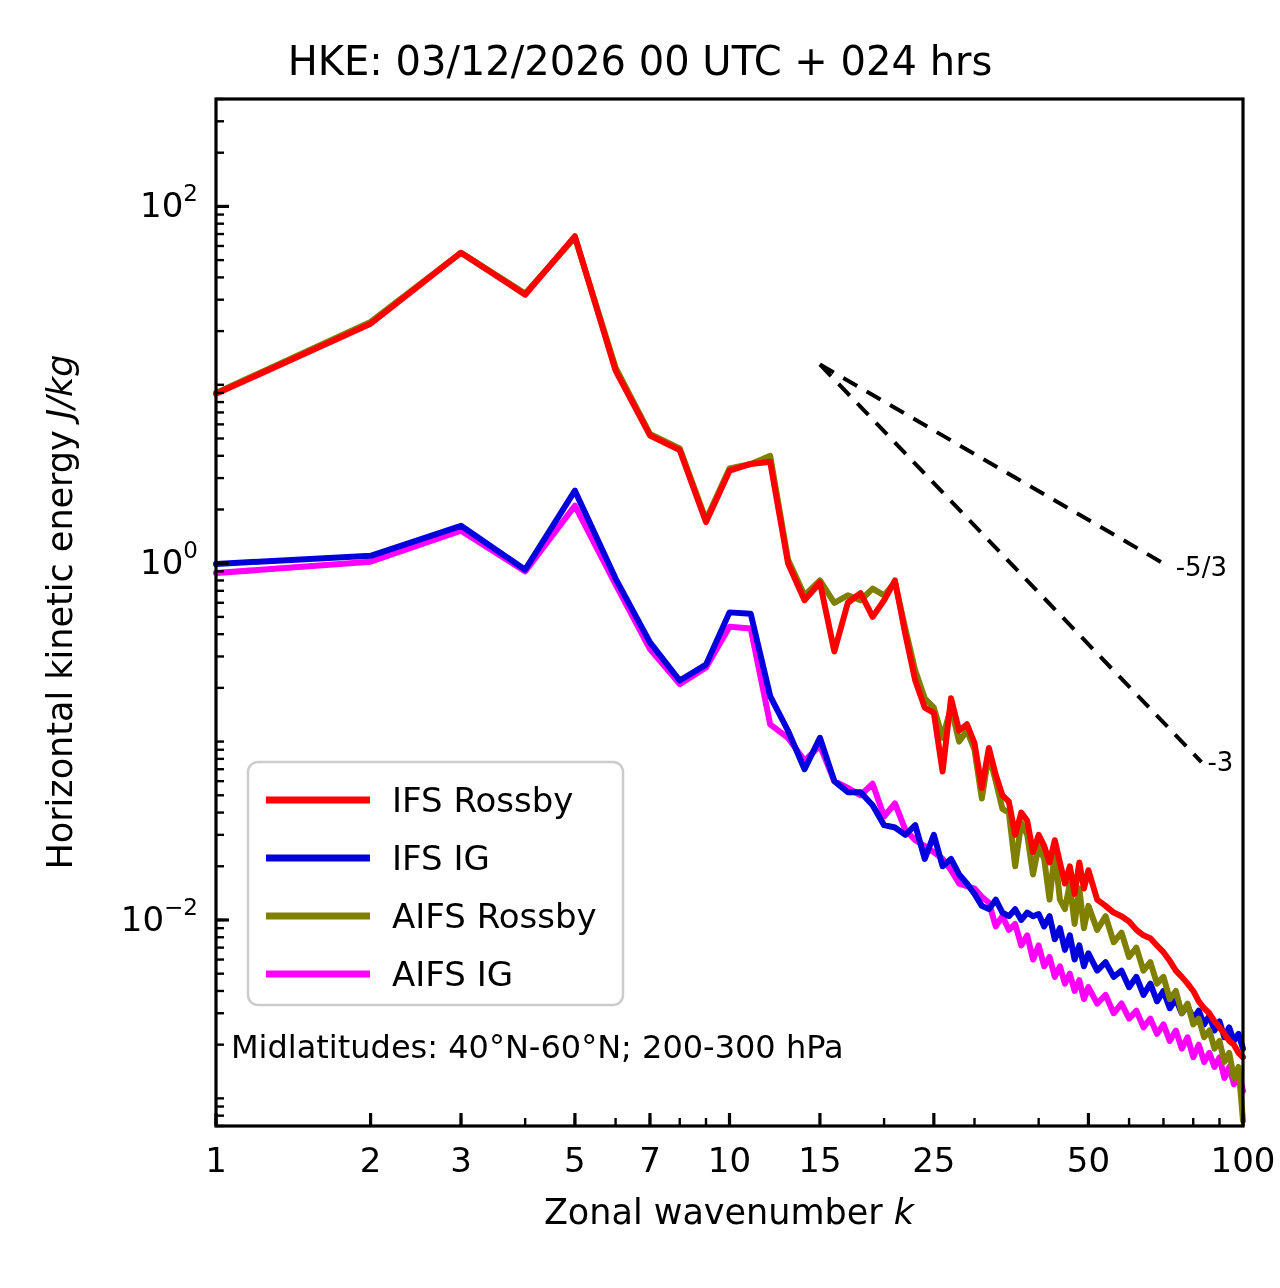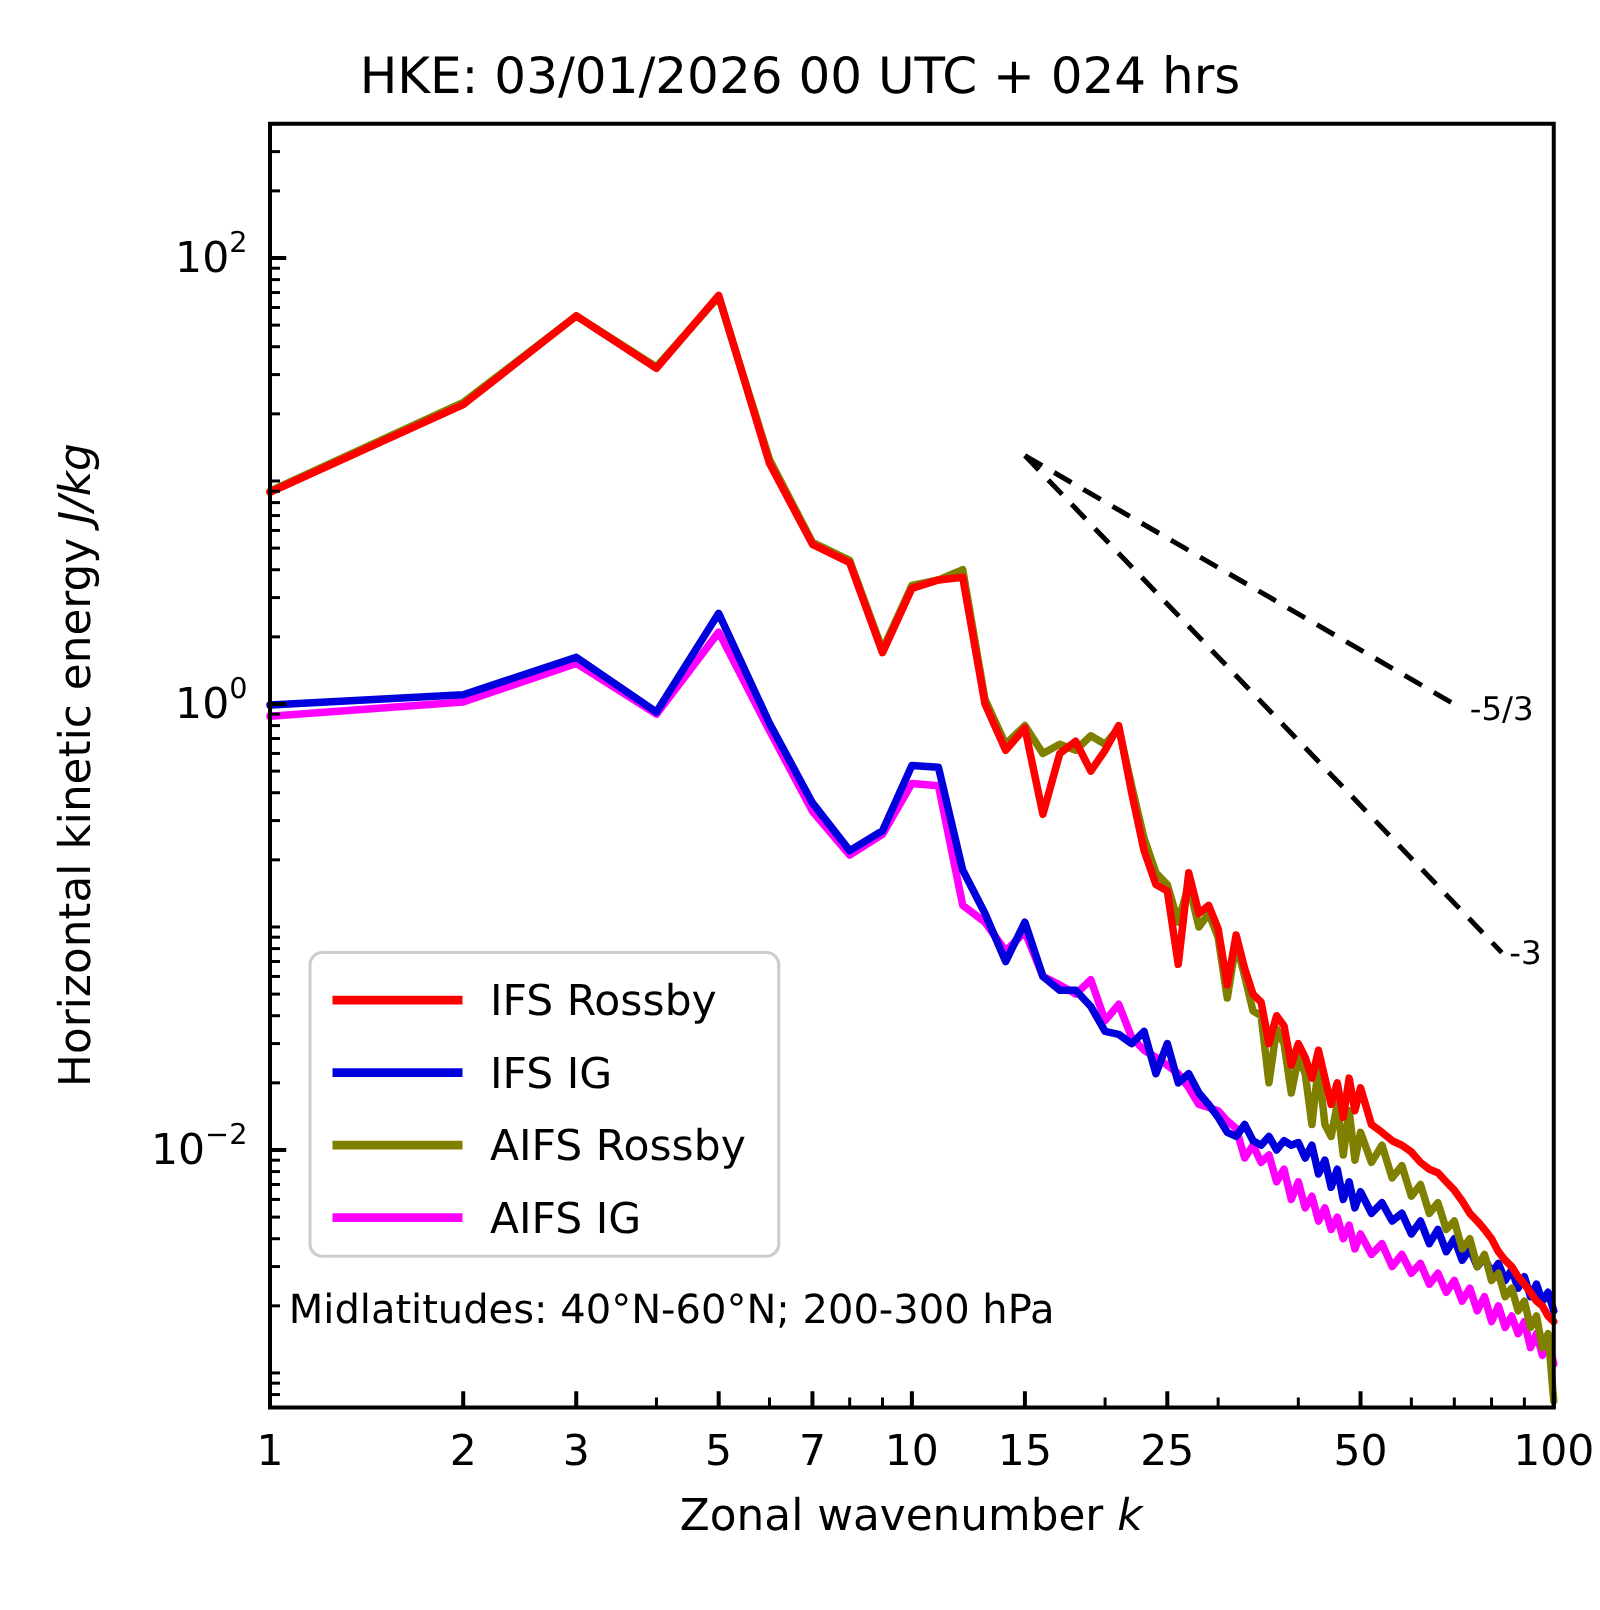--- a/index.html
+++ b/index.html
@@ -62,21 +62,21 @@
   }
   .italic {
     font-style: italic;
   }
 </style>
 </head>
 <body>
 
 <div id="figure">
 
-  <div id="chart-title">HKE: 03/01/2026 00 UTC + 024 hrs</div>
+  <div id="chart-title">HKE: 03/12/2026 00 UTC + 024 hrs</div>
 
   <svg id="plot-svg" width="1280" height="1288">
 
     <rect id="plot-bg" x="216" y="99" width="1027" height="1027" fill="#ffffff"></rect>
 
     <g id="series-group">
         <path d="M216.00,573.09 L370.58,561.65 L461.00,530.75 L525.16,571.35 L574.92,505.71 L615.58,584.45 L649.96,649.08 L679.74,684.10 L706.00,667.55 L729.50,626.79 L750.76,628.58 L770.16,724.29 L788.01,737.80 L804.54,760.83 L819.92,745.56 L834.32,781.16 L847.84,787.90 L860.58,795.28 L872.64,783.78 L884.08,816.54 L894.96,803.45 L905.33,829.86 L915.25,840.20 L924.74,845.95 L933.84,852.15 L942.59,858.89 L951.01,870.25 L959.12,883.56 L966.94,886.02 L974.50,888.56 L981.81,896.72 L988.89,902.69 L995.76,926.43 L1002.41,916.19 L1008.88,929.88 L1015.16,923.95 L1021.27,945.42 L1027.22,935.35 L1033.01,959.55 L1038.66,945.42 L1044.16,966.29 L1049.54,957.01 L1054.79,976.84 L1059.91,966.29 L1064.92,983.58 L1069.83,973.68 L1074.62,990.96 L1079.32,980.14 L1083.92,999.13 L1088.42,987.18 L1097.17,1003.55 L1105.58,994.94 L1113.69,1013.25 L1121.52,1003.55 L1129.08,1018.60 L1136.39,1010.71 L1143.47,1027.38 L1150.34,1018.60 L1156.99,1033.84 L1163.46,1024.34 L1169.74,1040.89 L1175.85,1030.54 L1181.80,1048.64 L1187.59,1037.28 L1193.24,1057.26 L1198.74,1044.67 L1204.12,1061.95 L1209.36,1052.83 L1214.49,1066.95 L1219.50,1057.26 L1224.41,1078.04 L1229.20,1066.95 L1233.90,1084.24 L1238.49,1072.30 L1243.00,1090.98" fill="none" stroke="#FF00FF" stroke-width="6" stroke-linejoin="round" stroke-linecap="round"></path>
         <path d="M216.00,563.97 L370.58,555.80 L461.00,525.81 L525.16,569.65 L574.92,490.66 L615.58,578.56 L649.96,642.34 L679.74,680.50 L706.00,664.63 L729.50,612.38 L750.76,613.85 L770.16,696.04 L788.01,730.75 L804.54,769.21 L819.92,737.80 L834.32,781.16 L847.84,792.24 L860.58,792.24 L872.64,805.19 L884.08,825.16 L894.96,827.47 L905.33,834.86 L915.25,825.16 L924.74,858.89 L933.84,834.86 L942.59,866.27 L951.01,858.89 L959.12,874.44 L966.94,883.56 L974.50,893.91 L981.81,905.85 L988.89,909.15 L995.76,899.65 L1002.41,912.59 L1008.88,916.19 L1015.16,909.15 L1021.27,919.97 L1027.22,912.59 L1033.01,916.19 L1038.66,914.01 L1044.16,926.43 L1049.54,916.19 L1054.79,939.22 L1059.91,928.14 L1064.92,949.85 L1069.83,935.35 L1074.62,959.55 L1079.32,945.42 L1083.92,966.29 L1088.42,953.35 L1097.17,970.64 L1105.58,962.18 L1113.69,976.84 L1121.52,970.64 L1129.08,987.18 L1136.39,976.84 L1143.47,994.94 L1150.34,983.58 L1156.99,1001.31 L1163.46,990.96 L1169.74,1008.25 L1175.85,999.13 L1181.80,1013.25 L1187.59,1005.87 L1193.24,1018.60 L1198.74,1010.71 L1204.12,1024.34 L1209.36,1015.88 L1214.49,1030.54 L1219.50,1021.41 L1224.41,1037.28 L1229.20,1027.38 L1233.90,1040.89 L1238.49,1033.84 L1243.00,1048.64" fill="none" stroke="#0000DD" stroke-width="6" stroke-linejoin="round" stroke-linecap="round"></path>
         <path d="M216.00,392.96 L370.58,321.97 L461.00,252.72 L525.16,293.48 L574.92,237.43 L615.58,367.51 L649.96,433.98 L679.74,448.40 L706.00,519.83 L729.50,468.38 L750.76,463.95 L770.16,455.79 L788.01,559.41 L804.54,595.38 L819.92,580.48 L834.32,602.76 L847.84,595.38 L860.58,600.22 L872.64,588.64 L884.08,595.38 L894.96,582.44 L905.33,628.58 L915.25,670.59 L924.74,698.23 L933.84,707.63 L942.59,737.80 L951.01,707.63 L959.12,741.58 L966.94,730.75 L974.50,749.74 L981.81,798.45 L988.89,754.17 L995.76,781.16 L1002.41,808.79 L1008.88,812.57 L1015.16,866.27 L1021.27,822.92 L1027.22,834.86 L1033.01,874.44 L1038.66,845.95 L1044.16,858.89 L1049.54,899.65 L1054.79,852.15 L1059.91,899.65 L1064.92,909.15 L1069.83,883.56 L1074.62,923.95 L1079.32,888.56 L1083.92,928.14 L1088.42,905.85 L1097.17,929.88 L1105.58,916.19 L1113.69,942.26 L1121.52,932.57 L1129.08,957.01 L1136.39,947.61 L1143.47,970.64 L1150.34,962.18 L1156.99,983.58 L1163.46,976.84 L1169.74,999.13 L1175.85,990.96 L1181.80,1013.25 L1187.59,1003.55 L1193.24,1024.34 L1198.74,1018.60 L1204.12,1037.28 L1209.36,1030.54 L1214.49,1048.64 L1219.50,1040.89 L1224.41,1061.95 L1229.20,1052.83 L1233.90,1078.04 L1238.49,1066.95 L1243.00,1120.65" fill="none" stroke="#808000" stroke-width="6" stroke-linejoin="round" stroke-linecap="round"></path>
         <path d="M216.00,393.82 L370.58,323.71 L461.00,252.72 L525.16,294.68 L574.92,236.28 L615.58,370.67 L649.96,435.46 L679.74,450.18 L706.00,522.08 L729.50,470.69 L750.76,463.95 L770.16,461.83 L788.01,563.19 L804.54,600.22 L819.92,582.44 L834.32,651.47 L847.84,602.76 L860.58,593.07 L872.64,616.89 L884.08,600.22 L894.96,580.48 L905.33,634.18 L915.25,680.50 L924.74,707.63 L933.84,712.79 L942.59,771.46 L951.01,698.23 L959.12,730.75 L966.94,724.29 L974.50,743.15 L981.81,787.90 L988.89,748.04 L995.76,774.96 L1002.41,795.28 L1008.88,801.74 L1015.16,834.86 L1021.27,812.57 L1027.22,820.73 L1033.01,852.15 L1038.66,834.86 L1044.16,845.95 L1049.54,862.49 L1054.79,840.20 L1059.91,862.49 L1064.92,883.56 L1069.83,866.27 L1074.62,893.91 L1079.32,862.49 L1083.92,888.56 L1088.42,870.25 L1097.17,899.65 L1105.58,905.85 L1113.69,912.59 L1121.52,916.19 L1129.08,921.54 L1136.39,929.88 L1143.47,935.35 L1150.34,938.24 L1156.99,945.42 L1163.46,952.17 L1169.74,960.85 L1175.85,970.64 L1181.80,976.84 L1187.59,983.58 L1193.24,990.96 L1198.74,1001.31 L1204.12,1008.25 L1209.36,1013.25 L1214.49,1021.41 L1219.50,1027.38 L1224.41,1033.84 L1229.20,1040.89 L1233.90,1044.67 L1238.49,1052.83 L1243.00,1057.26" fill="none" stroke="#FF0000" stroke-width="6" stroke-linejoin="round" stroke-linecap="round"></path>

